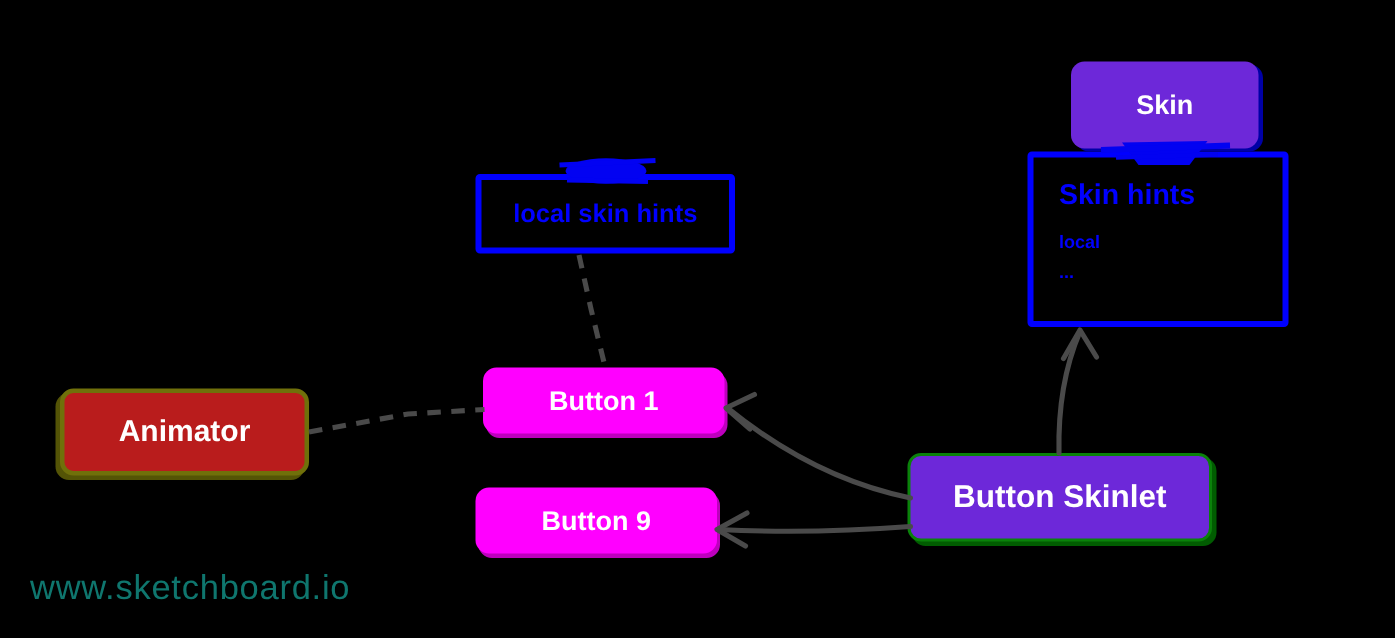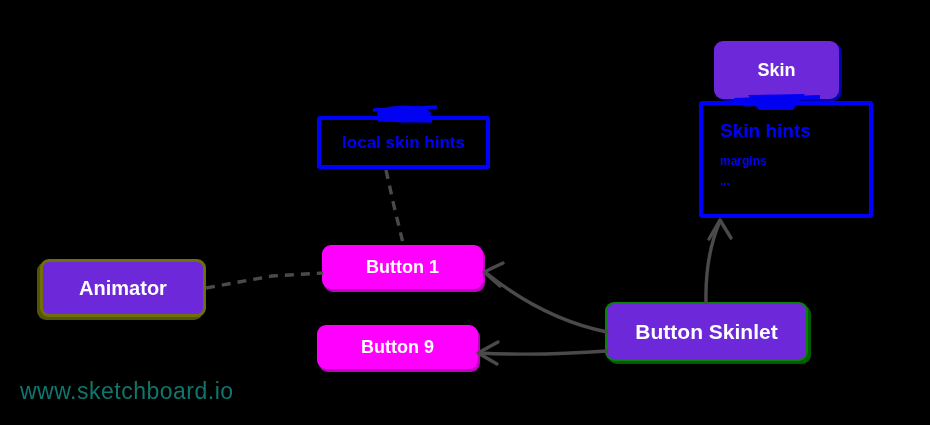--- a/index.html
+++ b/index.html
@@ -19,21 +19,21 @@
     text-align:center;
   }
   .n-skin{
     left:714px;top:41px;width:125px;height:58px;
     background:#6d28d9;
     font-size:18px;
     box-shadow:3px 2px 0 #0000a6;
   }
   .n-animator{
     left:40px;top:259px;width:166px;height:58px;
-    background:#6d28d9;
+    background:#b91c1c;
     border:3px solid #70700a;
     box-shadow:-3px 3px 0 #545406;
     font-size:20px;
   }
   .n-button{
     background:#ff00ff;
     width:161px;height:44px;
     font-size:18px;
     box-shadow:2px 3px 0 #bd00bd;
   }
@@ -53,40 +53,40 @@
     box-sizing:border-box;
     color:#0000ff;
     background:transparent;
   }
   .n-local-hints{
     left:317px;top:116px;width:173px;height:53px;
     display:flex;align-items:center;justify-content:center;
     font-weight:bold;font-size:17px;
   }
   .n-skin-hints{
-    left:699px;top:101px;width:174px;height:117px;
+    left:685px;top:101px;width:174px;height:117px;
     padding:15px 0 0 17px;
   }
   .sh-title{font-weight:bold;font-size:19px;margin-bottom:9px;}
   .sh-item{font-weight:bold;font-size:12px;line-height:20px;}
   #edges{position:absolute;left:0;top:0;pointer-events:none;}
   .watermark{
     position:absolute;left:20px;top:378px;
     color:#0f766e;font-size:23px;letter-spacing:.5px;
     font-weight:normal;
   }
 </style>
 </head>
 <body>
 
 <div id="canvas">
 
   <div class="outline-node n-skin-hints">
     <div class="sh-title">Skin hints</div>
-    <div class="sh-item">margins</div>
+    <div class="sh-item">local</div>
     <div class="sh-item">...</div>
   </div>
 
   <div class="outline-node n-local-hints">
     <span>local skin hints</span>
   </div>
 
   <div class="node n-skin">
     <span>Skin</span>
   </div>

